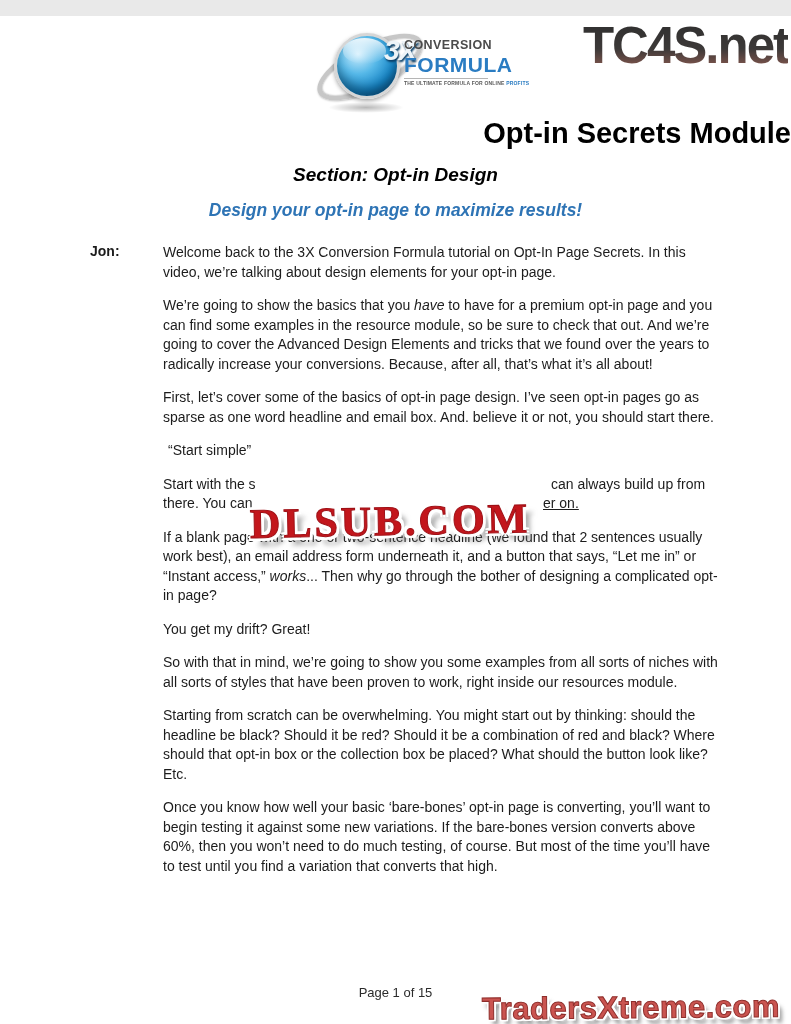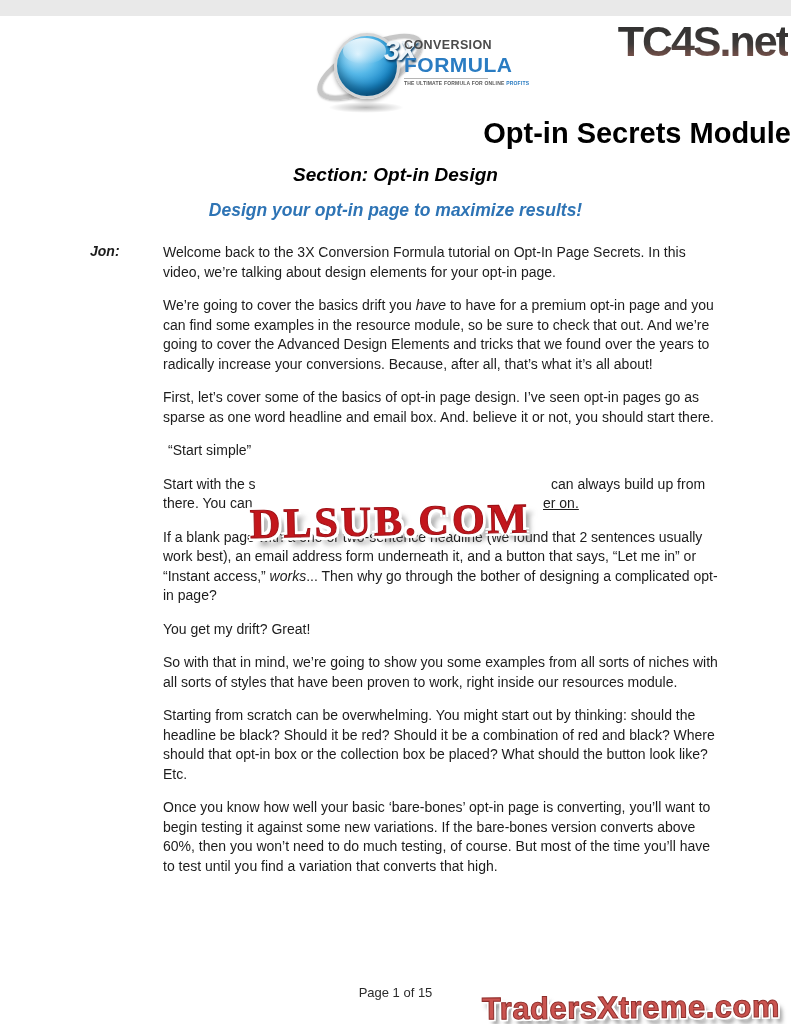--- a/index.html
+++ b/index.html
@@ -42,41 +42,41 @@
   .logo-formula{font-size:21px; font-weight:700; color:#2a7cc2; letter-spacing:.5px; line-height:1.1;}
   .logo-tagline{
     margin-top:2px; border-top:1px solid #b5b5b5; padding-top:1px;
     font-size:5px; font-weight:700; color:#5a5a5a; letter-spacing:.2px; white-space:nowrap;
   }
   .logo-tagline .hl{color:#2a7cc2;}
 
   
   .tc4s{
     position:absolute; right:3px; top:2px;
-    font-weight:700; font-size:43px; letter-spacing:-2px; line-height:1.1;
+    font-weight:700; font-size:51px; letter-spacing:-2px; line-height:1.1;
     background:linear-gradient(180deg, #2e2e2e 0%, #3c3938 55%, #9a6055 100%);
     -webkit-background-clip:text; background-clip:text; color:transparent;
   }
 
   
   .title-main{
     position:absolute; left:0; top:101px; width:100%; text-align:right;
     font-size:29px; font-weight:700; color:#000;
   }
   .title-section{
     position:absolute; left:0; top:148px; width:100%; text-align:center;
     font-size:19px; font-weight:700; font-style:italic; color:#000;
   }
   .title-tagline{
     position:absolute; left:0; top:184px; width:100%; text-align:center;
     font-size:17.5px; font-weight:700; font-style:italic; color:#2E74B5;
   }
 
   
-  .speaker{position:absolute; left:90px; top:227px; font-size:14px; font-weight:700;font-style:italic;}
+  .speaker{position:absolute; left:90px; top:227px; font-size:14px; font-weight:700;}
   .transcript{
     position:absolute; left:163px; top:227px; width:555px;
     font-size:14px; line-height:19.5px;
   }
   .transcript p{margin:0 0 14px 0;}
   .transcript .h-quote{font-weight:400; padding-left:5px;}
   .p-fragment{position:relative; height:39px; margin-bottom:14px;text-align:right;}
   .p-fragment span{position:absolute; white-space:nowrap;}
   .frag-l1a{left:0; top:0;}
   .frag-l1b{left:388px; top:0;}
@@ -132,21 +132,21 @@
   <div class="tc4s">TC4S.net</div>
 
   <div class="title-main">Opt-in Secrets Module</div>
   <div class="title-section">Section: Opt-in Design</div>
   <div class="title-tagline">Design your opt-in page to maximize results!</div>
 
   <div class="speaker">Jon:</div>
 
   <div class="transcript">
     <p>Welcome back to the 3X Conversion Formula tutorial on Opt-In Page Secrets. In this video, we’re talking about design elements for your opt-in page.</p>
-    <p><span>We’re going to cover the basics drift you </span><i>have</i><span> to have for a premium opt-in page and you can find some examples in the resource module, so be sure to check that out. And we’re going to cover the Advanced Design Elements and tricks that we found over the years to radically increase your conversions. Because, after all, that’s what it’s all about!</span></p>
+    <p><span>We’re going to show the basics that you </span><i>have</i><span> to have for a premium opt-in page and you can find some examples in the resource module, so be sure to check that out. And we’re going to cover the Advanced Design Elements and tricks that we found over the years to radically increase your conversions. Because, after all, that’s what it’s all about!</span></p>
     <p>First, let’s cover some of the basics of opt-in page design. I’ve seen opt-in pages go as sparse as one word headline and email box. And. believe it or not, you should start there.</p>
     <p class="h-quote">“Start simple”</p>
     <div class="p-fragment">
       <span class="frag-l1a">Start with the s</span>
       <span class="frag-l1b">can always build up from</span>
       <span class="frag-l2a">there. You can</span>
       <span class="frag-l2b">er on.</span>
     </div>
     <p><span>If a blank page with a one or two-sentence headline (we found that 2 sentences usually work best), an email address form underneath it, and a button that says, “Let me in” or “Instant access,” </span><i>works</i><span>... Then why go through the bother of designing a complicated opt-in page?</span></p>
     <p>You get my drift? Great!</p>

